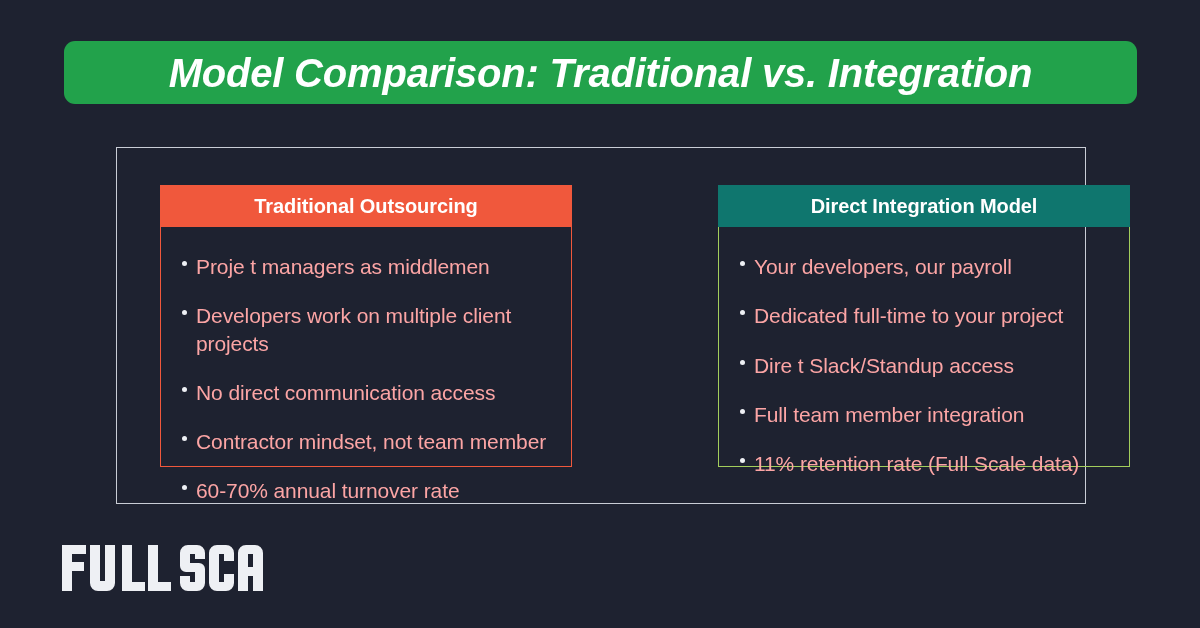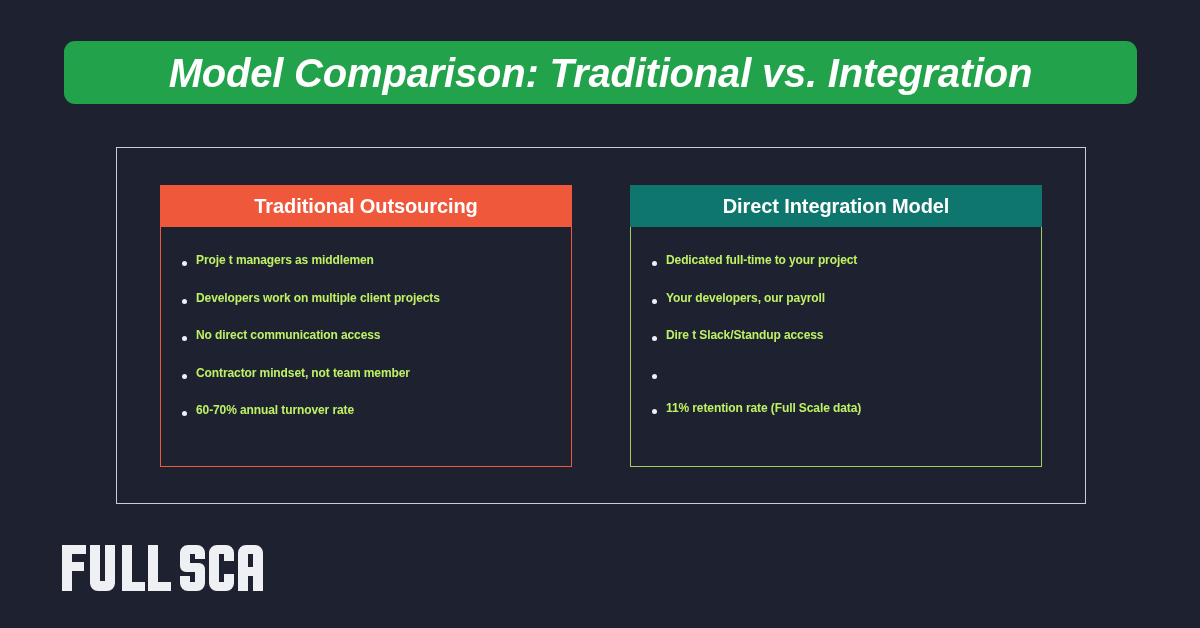--- a/index.html
+++ b/index.html
@@ -48,21 +48,21 @@
     width: 970px;
     height: 357px;
     border: 1px solid #c9cdd5;
   }
 
   
   .cards {
     position: absolute;
     left: 160px;
     top: 185px;
-    width: 882px;
+    width: 970px;
     display: flex;
     justify-content: space-between;
   }
 
   .card {
     width: 412px;
   }
 
   .card-header {
     height: 42px;
@@ -115,25 +115,24 @@
     width: 5px;
     height: 5px;
     border-radius: 50%;
     background: #eef0f4;
     flex: 0 0 auto;
     margin-top: 8px;
     margin-right: 9px;
   }
 
   .bullet-text {
-    color: #bef264;
-    font-size: 12px;
+    color: #fca5a5;
+    font-size: 21px;
     line-height: 1.3;
     letter-spacing: -0.1px;
-    font-weight: bold;
   }
 
   
   .logo {
     position: absolute;
     left: 62px;
     top: 543px;
     display: flex;
     align-items: flex-end;
     height: 48px;
@@ -183,32 +182,33 @@
   </div>
 
   <div class="card card-integration">
     <div class="card-header">
       <span class="card-header-text">Direct Integration Model</span>
     </div>
     <div class="card-body">
       <ul class="bullet-list">
         <li class="bullet-item">
           <span class="bullet-dot"></span>
+          <span class="bullet-text">Your developers, our payroll</span>
+        </li>
+        <li class="bullet-item">
+          <span class="bullet-dot"></span>
           <span class="bullet-text">Dedicated full-time to your project</span>
         </li>
         <li class="bullet-item">
           <span class="bullet-dot"></span>
-          <span class="bullet-text">Your developers, our payroll</span>
-        </li>
-        <li class="bullet-item">
-          <span class="bullet-dot"></span>
           <span class="bullet-text">Dire t Slack/Standup access</span>
         </li>
         <li class="bullet-item">
           <span class="bullet-dot"></span>
+          <span class="bullet-text">Full team member integration</span>
         </li>
         <li class="bullet-item">
           <span class="bullet-dot"></span>
           <span class="bullet-text">11% retention rate (Full Scale data)</span>
         </li>
       </ul>
     </div>
   </div>
 
 </div>

